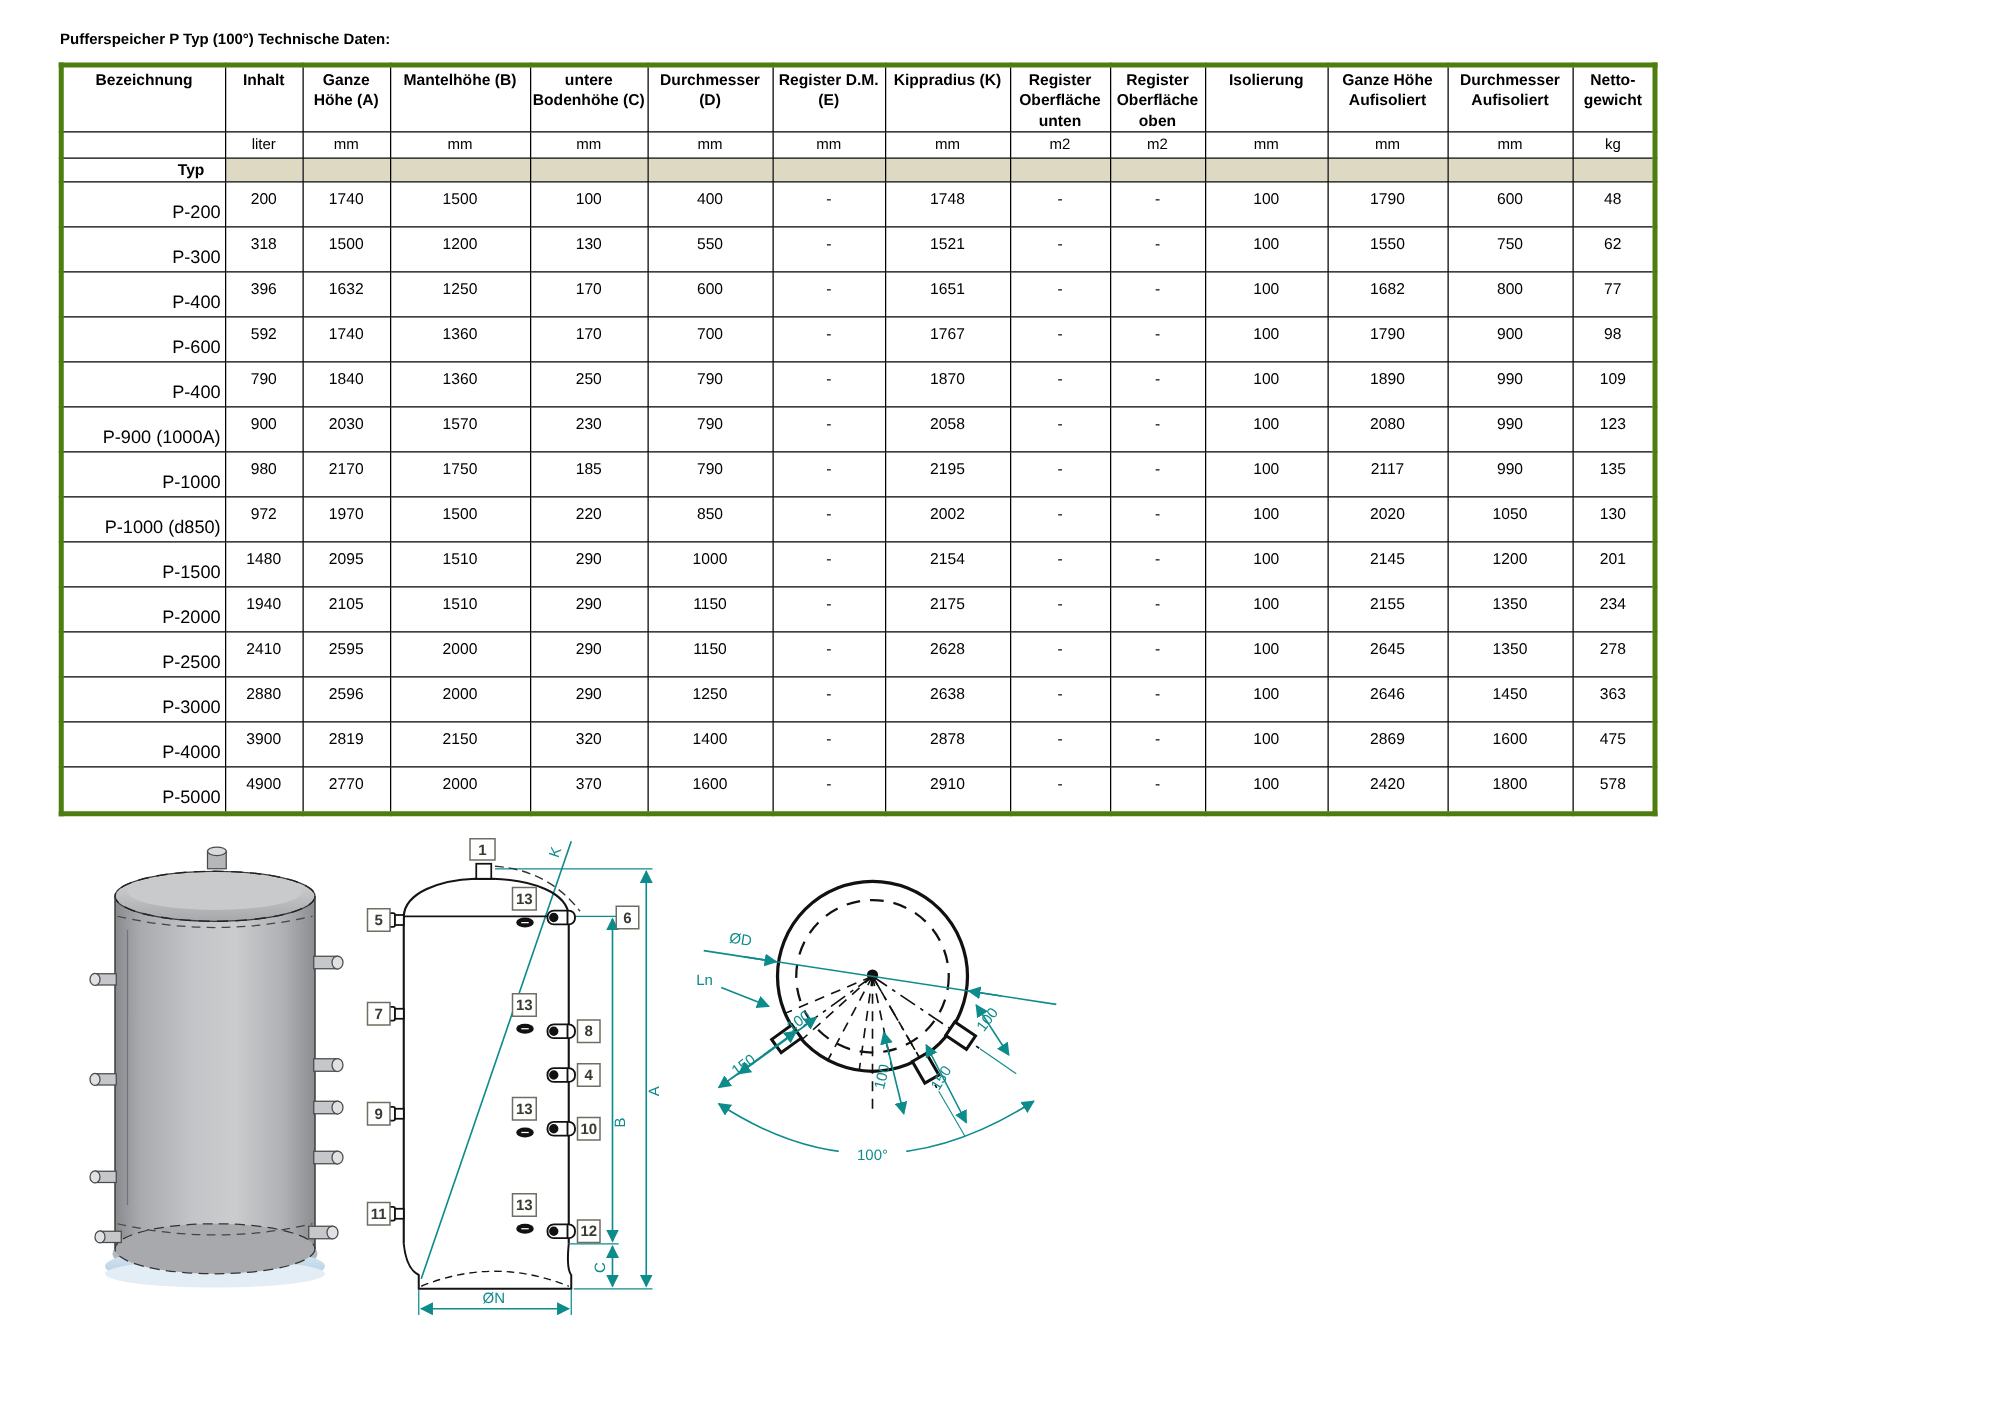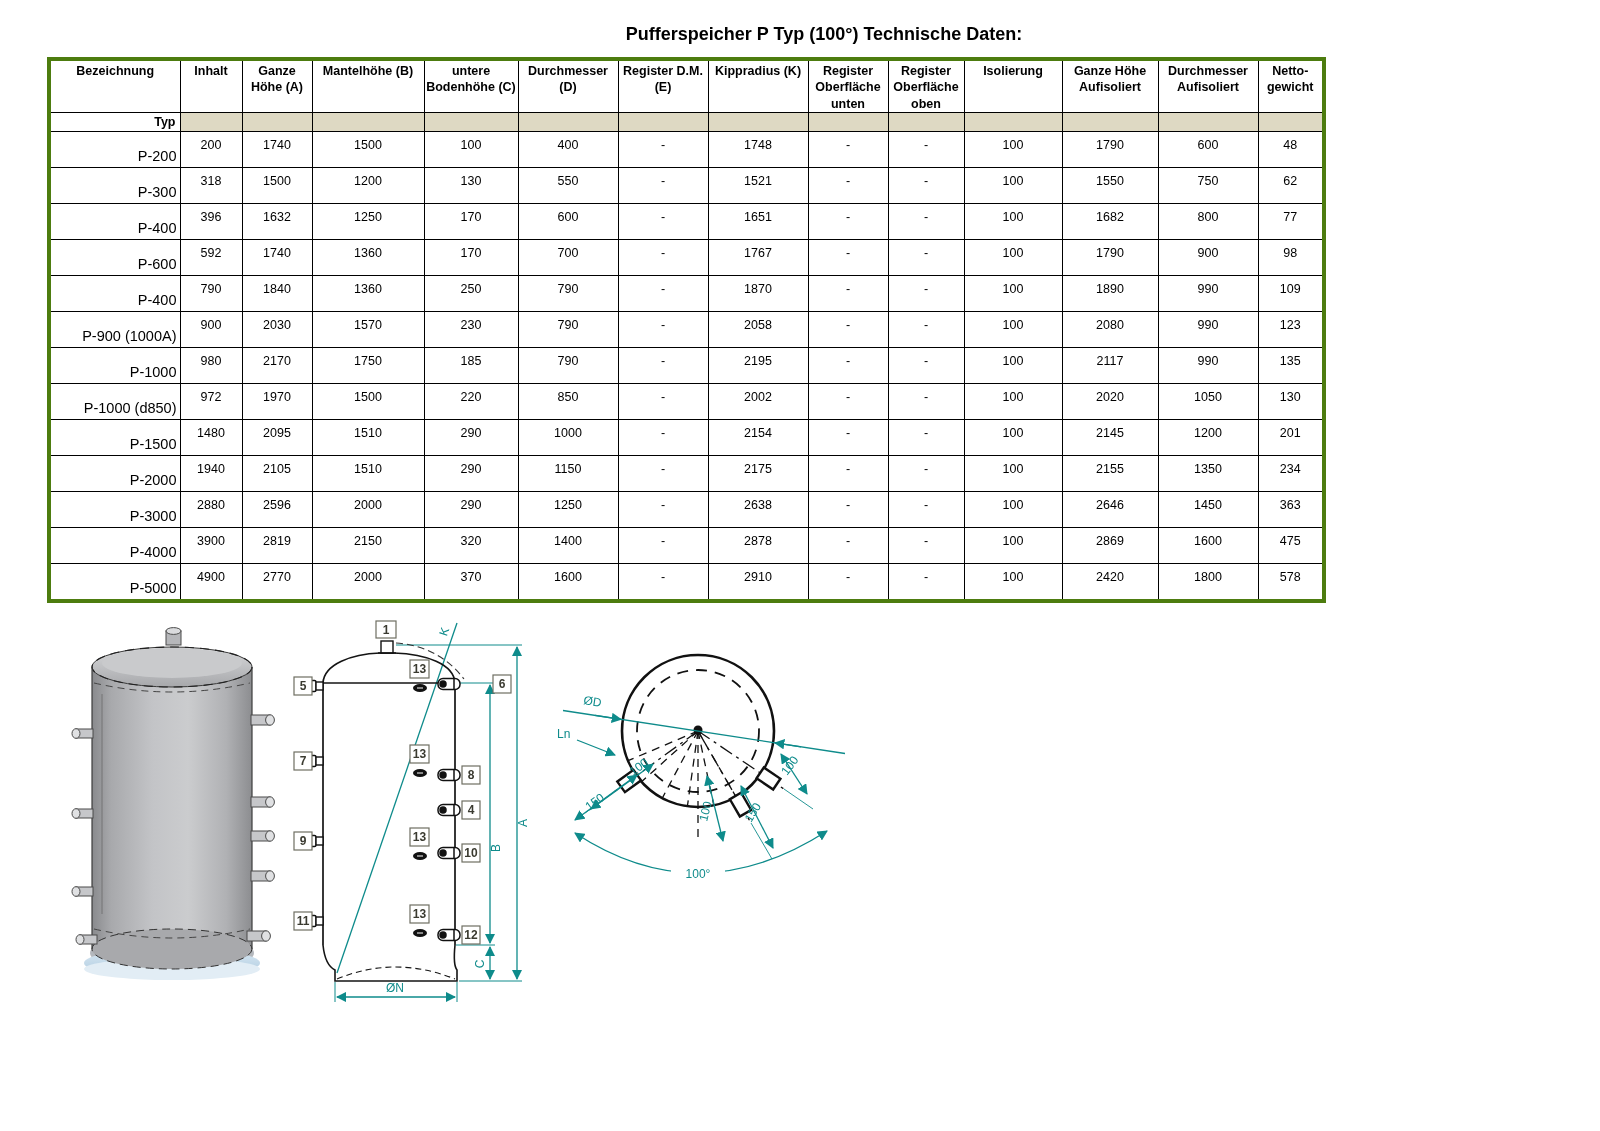--- a/index.html
+++ b/index.html
@@ -1,25 +1,25 @@
 <!DOCTYPE html>
 <html><head>
 <meta charset="utf-8">
 <style>
   html,body{margin:0;padding:0;background:#fff;width:1600px;height:1131px;overflow:hidden;
             font-family:"Liberation Sans","DejaVu Sans",sans-serif;color:#000;}
-  h1{font-size:18px;font-weight:bold;margin:24px 0 12px 48px;text-align:center;}
+  h1{font-size:12px;font-weight:bold;margin:24px 0 12px 48px;}
   table{border-collapse:collapse;table-layout:fixed;width:1276px;margin:10px 0 0 47px;
         border:4px solid #4d7c0f;}
   th,td{border:1px solid #000;overflow:hidden;line-height:1.3;}
   thead th{font-weight:bold;font-size:12.5px;vertical-align:top;padding:2px 1px 0 1px;height:49px;}
   tr.units td{font-size:12px;text-align:center;height:18px;vertical-align:middle;}
   tr.typ td{height:14px;font-size:12.5px;}
   tr.typ td.shade{background:#ded9c3;}
-  tr.typ td.lbl{text-align:right;font-weight:bold;padding-right:4px;}
+  tr.typ td.lbl{text-align:right;font-weight:bold;padding-right:16px;}
   tbody.data td{font-size:12.5px;text-align:center;vertical-align:top;padding-top:5px;height:29px;}
   tbody.data td.rname{text-align:right;vertical-align:bottom;font-weight:normal;font-size:14.5px;
         padding:0 3px 1px 0;}
   .drawings{position:relative;height:455px;margin-top:8px;}
   .drawings svg{position:absolute;}
   .dim{stroke:#0e8b8b;fill:none;}
   .dimtxt{fill:#0e8b8b;font-size:12px;}
   .box{fill:#fff;stroke:#6e6e62;stroke-width:1.2;}
   .boxtxt{fill:#3a3a30;font-size:12px;font-weight:bold;text-anchor:middle;}
   .outline{stroke:#141414;fill:none;}
@@ -56,20 +56,36 @@
       <th>Durchmesser (D)</th>
       <th>Register D.M. (E)</th>
       <th>Kippradius (K)</th>
       <th>Register Oberfläche unten</th>
       <th>Register Oberfläche oben</th>
       <th>Isolierung</th>
       <th>Ganze Höhe Aufisoliert</th>
       <th>Durchmesser Aufisoliert</th>
       <th>Netto-gewicht</th>
     </tr>
+    <tr class="units">
+      <td></td>
+      <td>liter</td>
+      <td>mm</td>
+      <td>mm</td>
+      <td>mm</td>
+      <td>mm</td>
+      <td>mm</td>
+      <td>mm</td>
+      <td>m2</td>
+      <td>m2</td>
+      <td>mm</td>
+      <td>mm</td>
+      <td>mm</td>
+      <td>kg</td>
+    </tr>
     <tr class="typ">
       <td class="lbl">Typ</td>
       <td class="shade"></td>
         <td class="shade"></td>
       <td class="shade"></td>
         <td class="shade"></td>
       <td class="shade"></td>
         <td class="shade"></td>
       <td class="shade"></td>
         <td class="shade"></td>
@@ -246,20 +262,36 @@
         <td>-</td>
         <td>2175</td>
         <td>-</td>
         <td>-</td>
         <td>100</td>
         <td>2155</td>
         <td>1350</td>
         <td>234</td>
       </tr>
 
+      <tr>
+        <td class="rname">P-2500</td>
+        <td>2410</td>
+        <td>2595</td>
+        <td>2000</td>
+        <td>290</td>
+        <td>1150</td>
+        <td>-</td>
+        <td>2628</td>
+        <td>-</td>
+        <td>-</td>
+        <td>100</td>
+        <td>2645</td>
+        <td>1350</td>
+        <td>278</td>
+      </tr>
 
       <tr>
         <td class="rname">P-3000</td>
         <td>2880</td>
         <td>2596</td>
         <td>2000</td>
         <td>290</td>
         <td>1250</td>
         <td>-</td>
         <td>2638</td>

